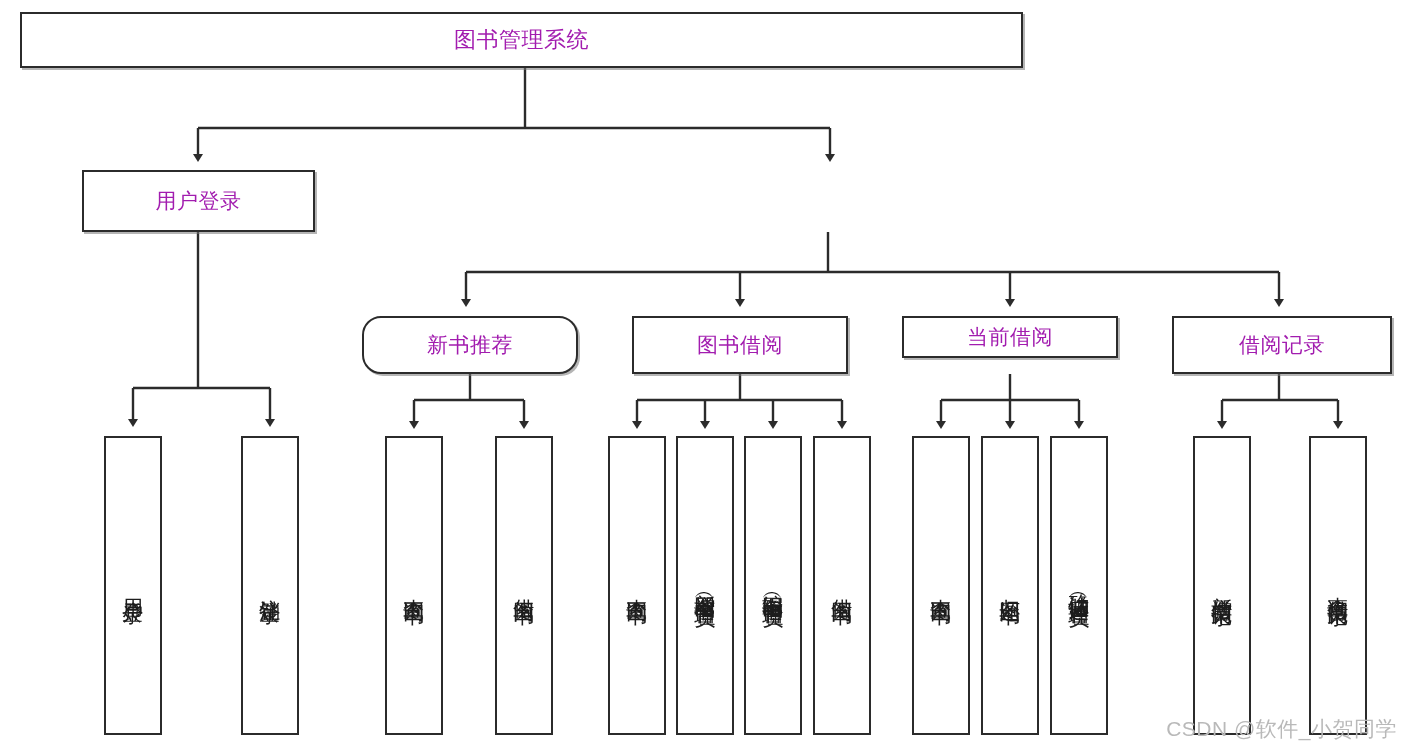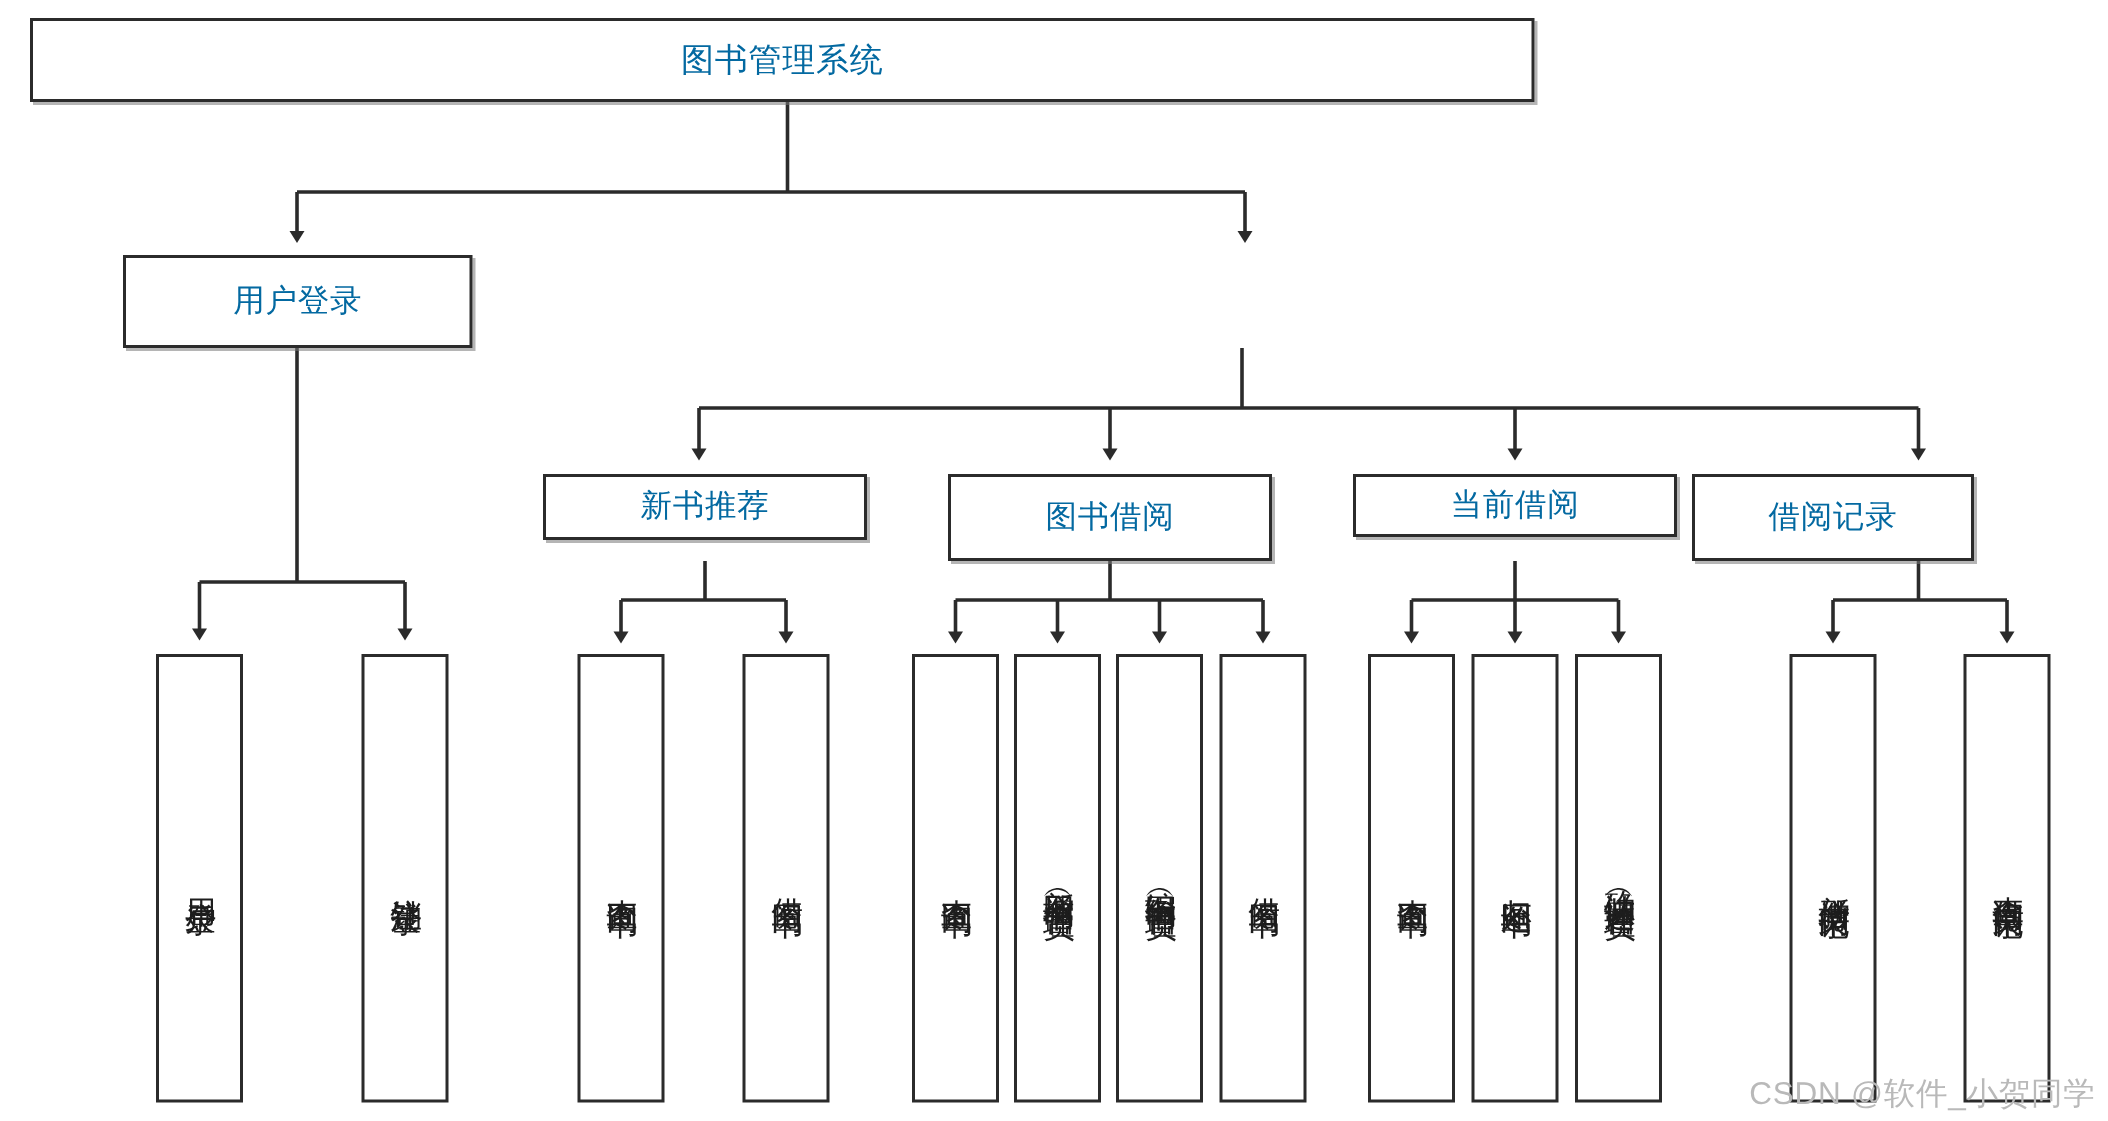--- a/index.html
+++ b/index.html
@@ -16,21 +16,21 @@
     pointer-events:none;
   }
   .node{
     position:absolute;
     box-sizing:border-box;
     background:#ffffff;
     border:2px solid #2b2b2b;
     display:flex;
     align-items:center;
     justify-content:center;
-    color:#0369a1;
+    color:#a21caf;
     z-index:3;
   }
   .node.shadow{
     box-shadow:2px 2px 0 rgba(120,120,120,0.55);
   }
   .node .lbl{
     font-size:21px;
     line-height:1.15;
     letter-spacing:0.5px;
     white-space:nowrap;
@@ -123,30 +123,30 @@
   </svg>
 
   <div class="node root shadow" style="left:20px;top:12px;width:1003px;height:56px;">
     <span class="lbl">图书管理系统</span>
   </div>
 
   <div class="node shadow" style="left:82px;top:170px;width:233px;height:62px;">
     <span class="lbl">用户登录</span>
   </div>
 
-  <div class="node shadow" style="left:362px;top:316px;width:216px;height:44px;">
+  <div class="node shadow" style="left:362px;top:316px;width:216px;height:58px;border-radius:19px;">
     <span class="lbl">新书推荐</span>
   </div>
   <div class="node shadow" style="left:632px;top:316px;width:216px;height:58px;">
     <span class="lbl">图书借阅</span>
   </div>
   <div class="node shadow" style="left:902px;top:316px;width:216px;height:42px;">
     <span class="lbl">当前借阅</span>
   </div>
-  <div class="node shadow" style="left:1128px;top:316px;width:188px;height:58px;">
+  <div class="node shadow" style="left:1172px;top:316px;width:220px;height:58px;">
     <span class="lbl">借阅记录</span>
   </div>
 
   <div class="leaf shadow" style="left:104px;top:436px;width:58px;height:299px;">
     <span class="vlbl">用户登录</span>
   </div>
   <div class="leaf shadow" style="left:241px;top:436px;width:58px;height:299px;">
     <span class="vlbl">注销登录</span>
   </div>
 

